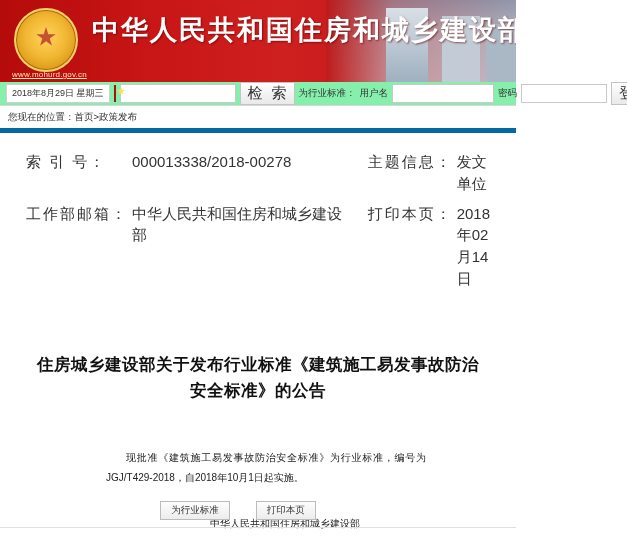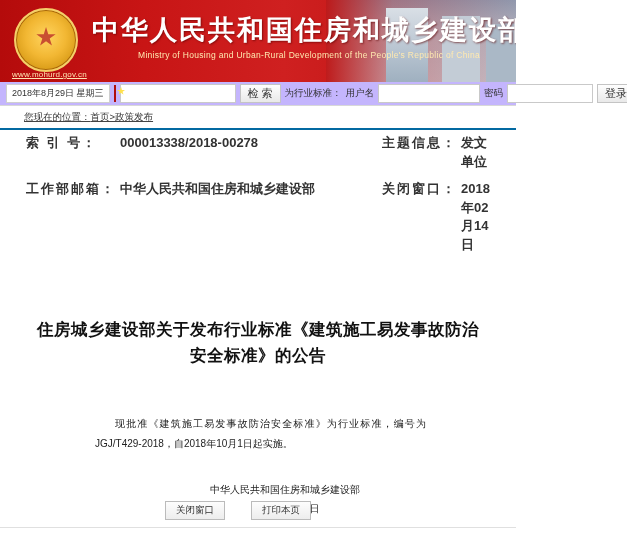--- a/index.html
+++ b/index.html
@@ -89,21 +89,21 @@
     color: #ffe4b2;
     letter-spacing: .2px;
     text-decoration: underline;
   }
 
   
   .toolbar {
     display: flex;
     align-items: center;
     height: 23px;
-    background: #c4b5fd;
+    background: #86efac;
     border-bottom: 1px solid #d8d8d8;
     padding: 0 6px;
     gap: 4px;
     font-size: 9.5px;
     color: #444;
   }
   .tb-date {
     border: 1px solid #cfcfcf;
     background: #fff;
     padding: 2px 5px;
@@ -130,52 +130,51 @@
     height: 15px;
     width: 96px;
   }
   .tb-input.wide { width: 110px; }
   .tb-input.small { width: 80px; }
   .tb-label { white-space: nowrap; color: #333; }
   .tb-btn {
     border: 1px solid #c4c4c4;
     background: linear-gradient(180deg,#fefefe,#e9e9e9);
     padding: 1px 7px;
-    font-size: 11px;
+    font-size: 15px;
     color: #333;
     white-space: nowrap;
     cursor: pointer;
+    font-family: Liberation Mono, monospace;
   }
 
   
   .breadcrumb {
     height: 22px;
     line-height: 22px;
     font-size: 9.5px;
     color: #444;
-    padding-left: 24px;
-    border-bottom: 2px solid #0369a1;
+    padding-left: 8px;
+    border-bottom: 5px solid #0369a1;
     background: #fff;
-    text-decoration: underline;
   }
   .breadcrumb .bc-label { color: #333; }
   .breadcrumb .bc-links { color: #333; }
 
   
   .doc {
     position: relative;
     padding: 0 24px;
   }
   .meta {
     width: 100%;
     border-collapse: collapse;
-    margin-top: 0;
-    font-size: 13px;
-    color: #333;
-    font-weight: bold;
+    margin-top: 14px;
+    font-size: 15px;
+    color: #333;
   }
   .meta td {
     padding: 4px 2px;
     vertical-align: top;
     line-height: 1.45;
   }
   .meta .k {
     width: 58px;
     color: #333;
     white-space: nowrap;
@@ -201,21 +200,21 @@
     letter-spacing: .5px;
   }
 
   .doc-body {
     margin: 44px 66px 0 66px;
     font-size: 10px;
     color: #222;
     line-height: 2.0;
   }
   .doc-body p {
-    margin: 0 0 10px 5px;
+    margin: 0 0 10px 16px;
     text-indent: 2em;
     text-align: justify;
   }
   .signature {
     margin: 26px 66px 0 0;
     text-align: center;
     font-size: 10px;
     line-height: 1.9;
     color: #222;
     padding-left: 120px;
@@ -248,21 +247,20 @@
 </style>
 </head>
 <body>
 
 <div class="page">
 
   <div class="banner">
     <div class="banner-photo"></div>
     <div class="emblem"></div>
     <div class="title-cn">中华人民共和国住房和城乡建设部</div>
-    <div class="title-en">Ministry of Housing and Urban-Rural Development of the People's Republic of China</div>
     <div class="site-url">www.mohurd.gov.cn</div>
   </div>
 
   <div class="toolbar">
     <div class="tb-date">2018年8月29日 星期三</div>
     <div class="tb-flag"></div>
     <input class="tb-input wide" type="text" placeholder="" style="">
     <button class="tb-btn">检  索</button>
     <span class="tb-label">为行业标准：</span>
     <span class="tb-label">用户名</span>
@@ -283,37 +281,37 @@
       <tbody>
         <tr>
           <td class="k">索 引 号：</td>
           <td class="v">000013338/2018-00278</td>
           <td class="k2">主题信息：</td>
           <td class="v2">发文单位</td>
         </tr>
         <tr>
           <td class="k">工作部邮箱：</td>
           <td class="v">中华人民共和国住房和城乡建设部</td>
-          <td class="k2">关闭窗口：</td>
+          <td class="k2">打印本页：</td>
           <td class="v2">2018年02月14日</td>
         </tr>
       </tbody>
     </table>
 
     <div class="doc-title">住房城乡建设部关于发布行业标准《建筑施工易发事故防治安全标准》的公告</div>
 
     <div class="doc-body">
       <p>现批准《建筑施工易发事故防治安全标准》为行业标准，编号为JGJ/T429-2018，自2018年10月1日起实施。</p>
     </div>
 
     <div class="signature">
       <div>中华人民共和国住房和城乡建设部</div>
       <div>2018年2月14日</div>
     </div>
   </div>
 
   <div class="footer">
-    <button class="ft-btn">关闭窗口</button>
+    <button class="ft-btn">为行业标准</button>
     <button class="ft-btn">打印本页</button>
   </div>
   <div class="bottom-rule"></div>
 
 </div>
 
 </body></html>

